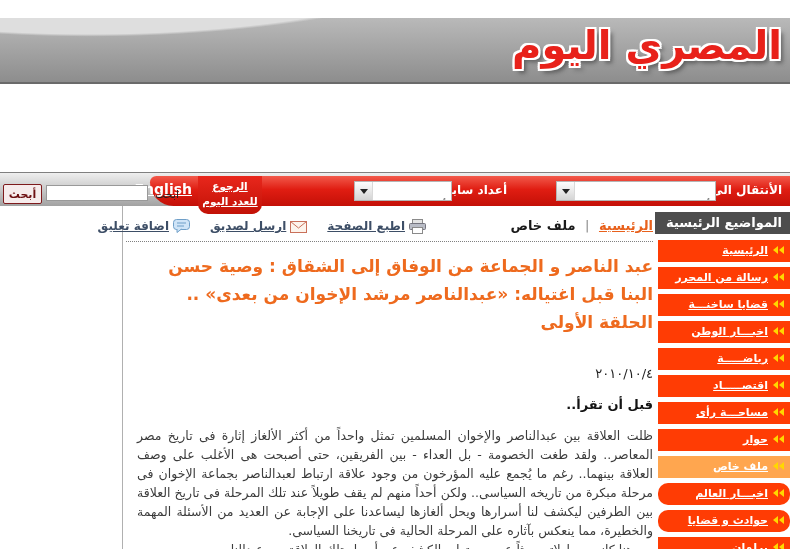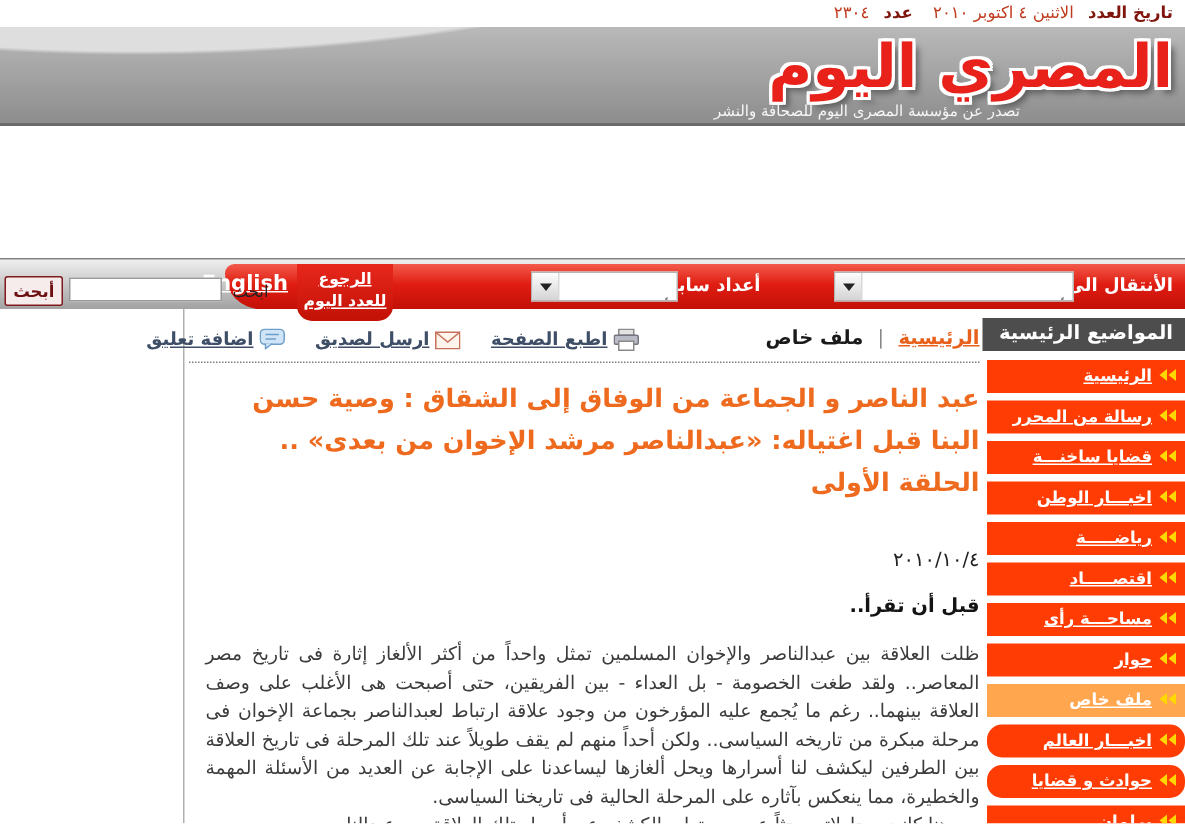--- a/index.html
+++ b/index.html
@@ -83,30 +83,23 @@
   .para{position:absolute;right:137px;width:516px;font-size:12.5px;line-height:19px;
         color:#3c3c3c;text-align:justify;}
   .p1{top:426px;}
   .p2{top:540px;}
 </style>
 </head>
 <body>
 
 <div id="canvas">
 
-  <div class="topbar">
-    <span class="tb-label">تاريخ العدد</span>
-    <span class="tb-value">الاثنين ٤ اكتوبر ٢٠١٠</span>
-    <span class="tb-label">عدد</span>
-    <span class="tb-value">٢٣٠٤</span>
-  </div>
 
   <div class="banner">
     <div class="logo">المصري اليوم</div>
-    <div class="tagline">تصدر عن مؤسسة المصرى اليوم للصحافة والنشر</div>
   </div>
 
   <div class="nav-strip"></div>
   <div class="red-bar"></div>
   <div class="red-tab"></div>
 
   <span class="nav-label" style="top:183px;right:8px;">الأنتقال الى</span>
 
   <div class="fselect" style="top:181px;right:74px;width:160px;gap:44px;">
     <span class="fsel-text">أختر صفحة</span>

